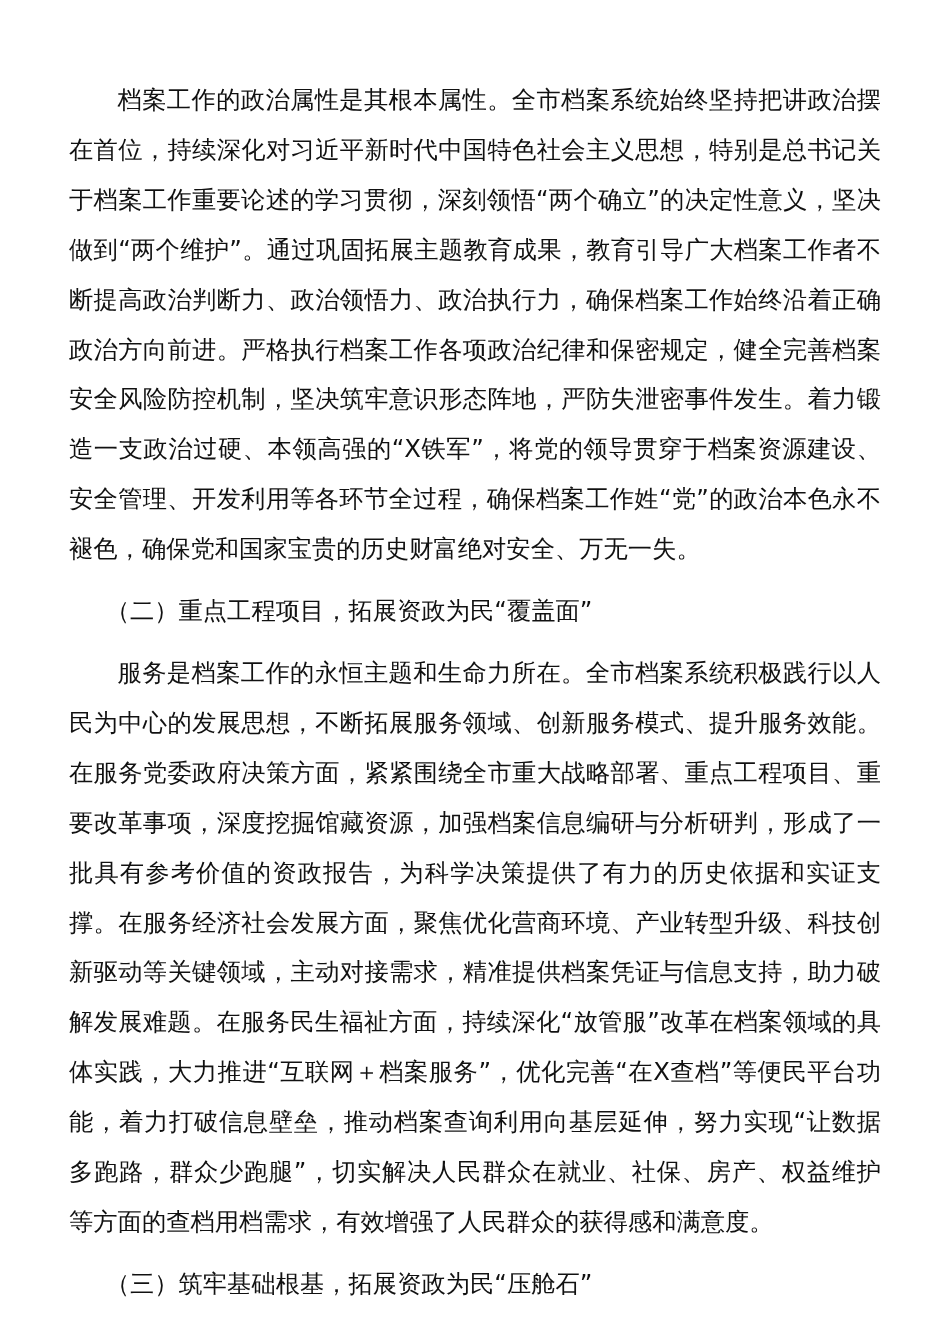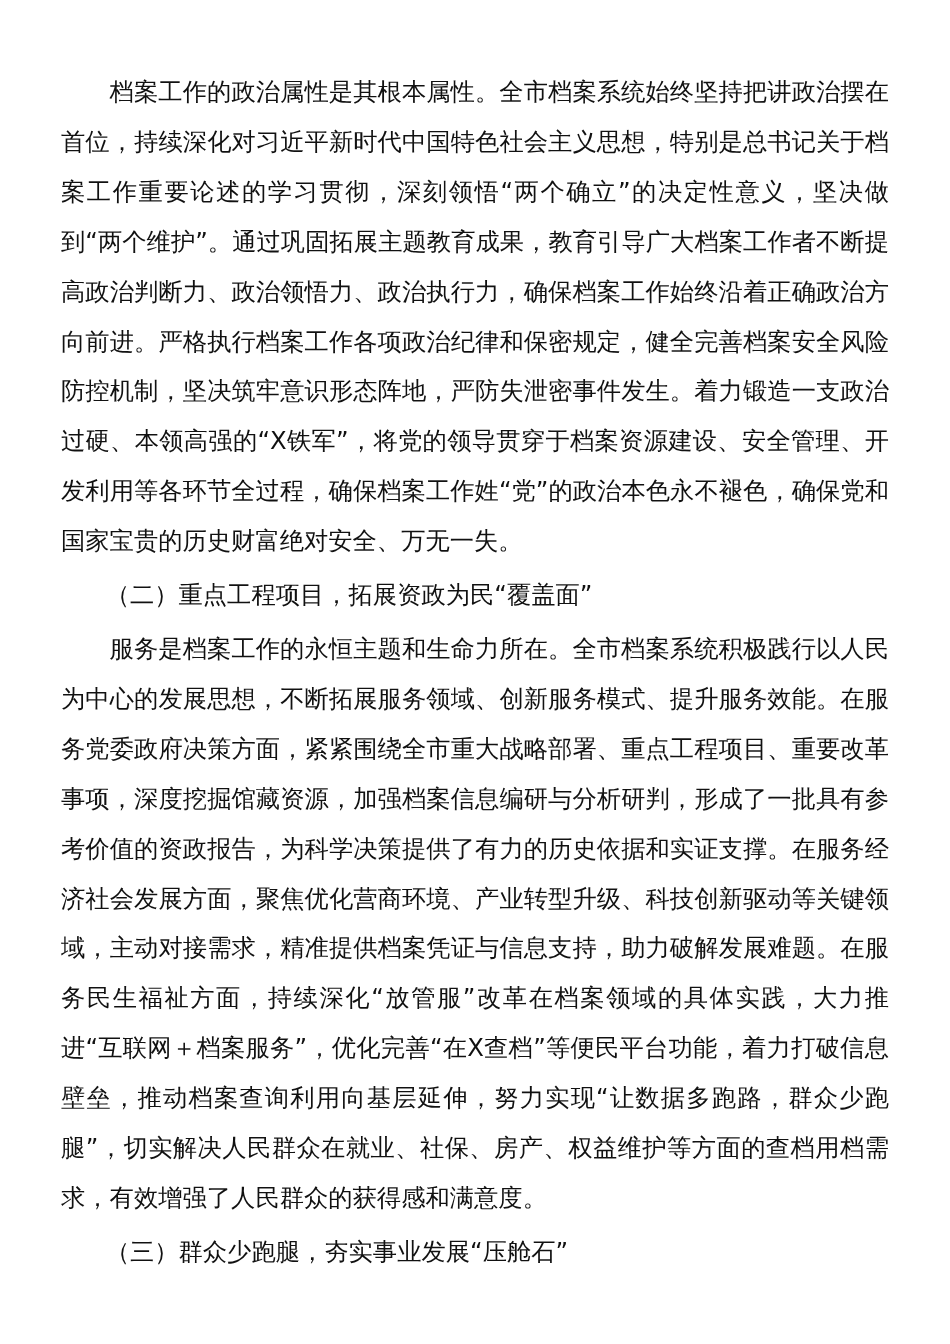--- a/index.html
+++ b/index.html
@@ -20,29 +20,29 @@
     width: 836px;
     color: #111111;
     font-family: "DejaVu Sans", "Liberation Sans", sans-serif;
     font-size: 24.3px;
     line-height: 49.9px;
     text-align: justify;
     text-justify: inter-ideograph;
     letter-spacing: 0px;
   }
   .para {
-    margin: 4px;
+    margin: 12px;
     text-indent: 2em;
   }
   .heading {
     margin: 0;
     text-indent: 2em;
   }
 </style>
 </head>
 <body>
 
 <div class="page">
   <p class="para">档案工作的政治属性是其根本属性。全市档案系统始终坚持把讲政治摆在首位，持续深化对习近平新时代中国特色社会主义思想，特别是总书记关于档案工作重要论述的学习贯彻，深刻领悟“两个确立”的决定性意义，坚决做到“两个维护”。通过巩固拓展主题教育成果，教育引导广大档案工作者不断提高政治判断力、政治领悟力、政治执行力，确保档案工作始终沿着正确政治方向前进。严格执行档案工作各项政治纪律和保密规定，健全完善档案安全风险防控机制，坚决筑牢意识形态阵地，严防失泄密事件发生。着力锻造一支政治过硬、本领高强的“X铁军”，将党的领导贯穿于档案资源建设、安全管理、开发利用等各环节全过程，确保档案工作姓“党”的政治本色永不褪色，确保党和国家宝贵的历史财富绝对安全、万无一失。</p>
   <p class="heading">（二）重点工程项目，拓展资政为民“覆盖面”</p>
   <p class="para">服务是档案工作的永恒主题和生命力所在。全市档案系统积极践行以人民为中心的发展思想，不断拓展服务领域、创新服务模式、提升服务效能。在服务党委政府决策方面，紧紧围绕全市重大战略部署、重点工程项目、重要改革事项，深度挖掘馆藏资源，加强档案信息编研与分析研判，形成了一批具有参考价值的资政报告，为科学决策提供了有力的历史依据和实证支撑。在服务经济社会发展方面，聚焦优化营商环境、产业转型升级、科技创新驱动等关键领域，主动对接需求，精准提供档案凭证与信息支持，助力破解发展难题。在服务民生福祉方面，持续深化“放管服”改革在档案领域的具体实践，大力推进“互联网＋档案服务”，优化完善“在X查档”等便民平台功能，着力打破信息壁垒，推动档案查询利用向基层延伸，努力实现“让数据多跑路，群众少跑腿”，切实解决人民群众在就业、社保、房产、权益维护等方面的查档用档需求，有效增强了人民群众的获得感和满意度。</p>
-  <p class="heading">（三）群众少跑腿，夯实事业发展“压舱石”</p>
+  <p class="heading">（三）筑牢基础根基，拓展资政为民“压舱石”</p>
 </div>
 
 </body></html>

